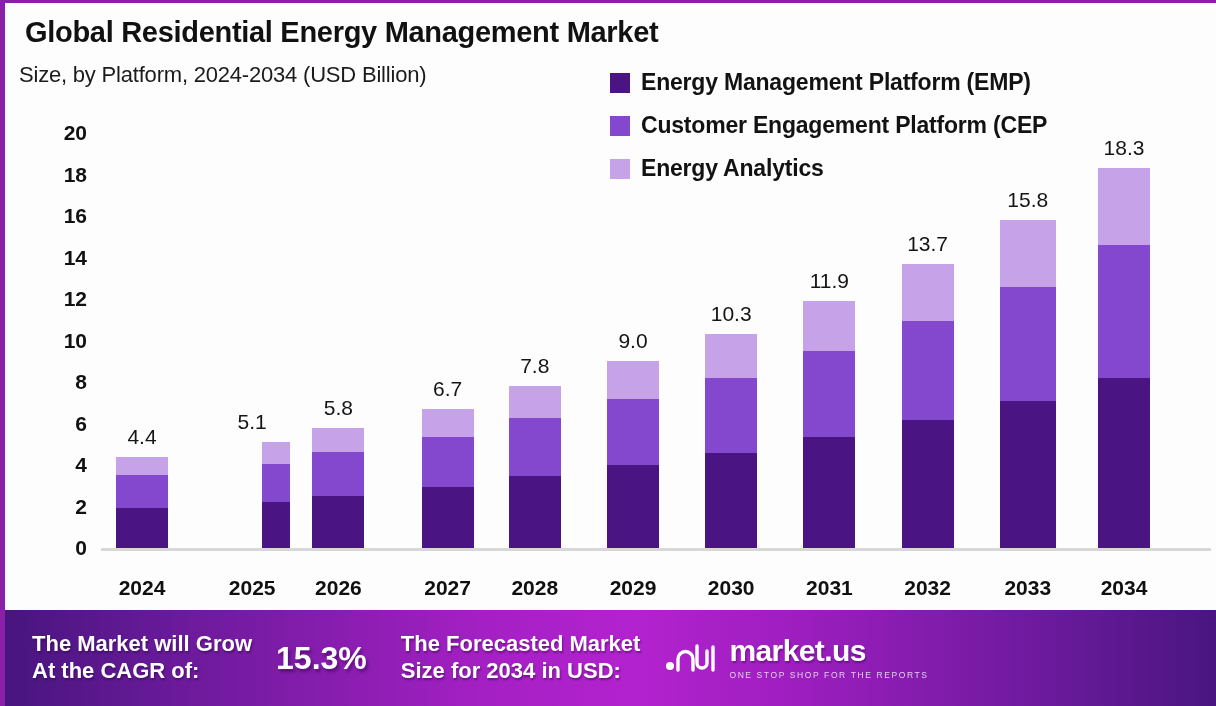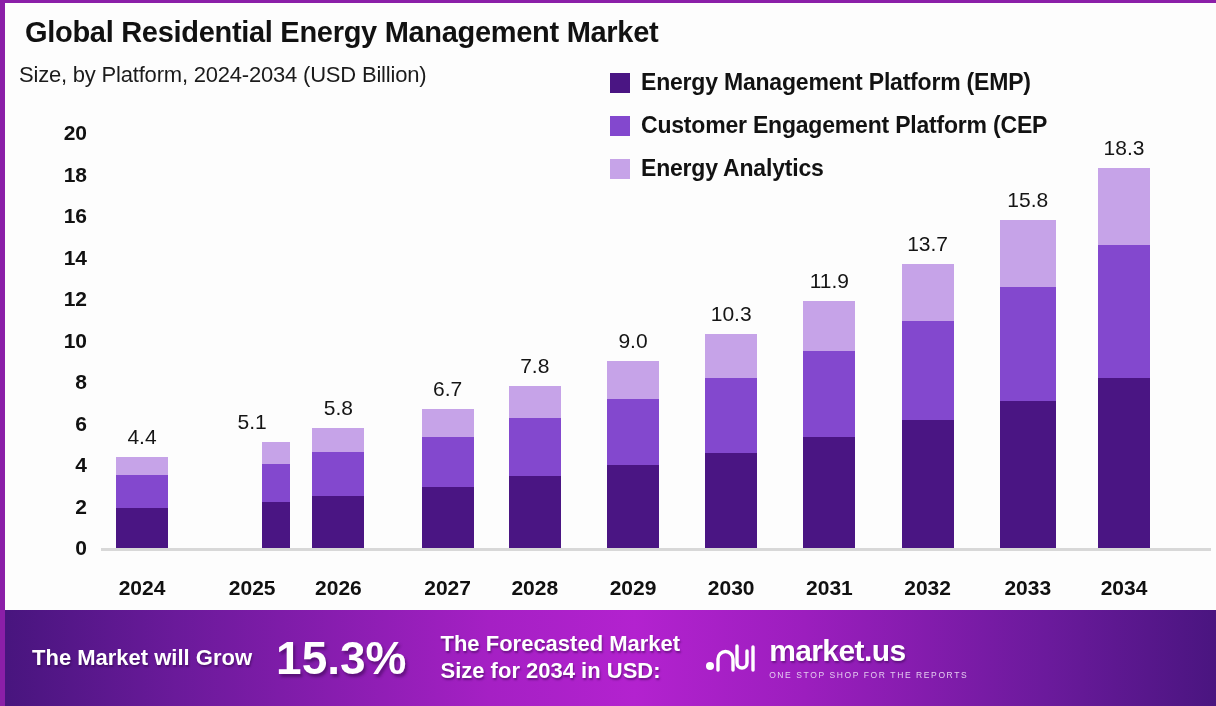--- a/index.html
+++ b/index.html
@@ -66,21 +66,21 @@
     position:absolute;left:0;bottom:0;width:1211px;height:96px;
     background:linear-gradient(90deg,#48157E 0%,#6A1A9A 14%,#A520C4 40%,#B322CF 52%,#9C1EBE 66%,#6B1A9C 86%,#4A1580 100%);
     display:flex;align-items:center;
   }
   .ban-text{
     color:#ffffff;font-size:22px;font-weight:bold;line-height:1.22;
     text-shadow:1px 2px 2px rgba(40,0,60,0.45);
     white-space:nowrap;
   }
   .ban-big{
-    color:#ffffff;font-size:46px;font-weight:bold;line-height:1;
+    color:#ffffff;font-size:32px;font-weight:bold;line-height:1;
     text-shadow:2px 3px 3px rgba(40,0,60,0.45);
     white-space:nowrap;
   }
   #cagr-label{margin-left:27px;}
   #cagr-value{margin-left:24px;}
   #fc-label{margin-left:34px;}
   #fc-value{margin-left:26px;}
   #logo{margin-left:24px;display:flex;align-items:center;}
   #logo-mark{width:56px;height:34px;flex:0 0 56px;}
   #logo-text{margin-left:9px;}
@@ -210,20 +210,21 @@
           <span class="seg emp" style="height: 170.15px; background: rgb(74, 21, 131);"></span>
           <span class="bar-value" style="bottom: 387.725px;">18.3</span>
           <span class="xtick" style="bottom: -52px;">2034</span>
         </div>
       </div>
   </div>
 
   <div id="banner">
     <div class="ban-text" id="cagr-label">
       <div>The Market will Grow</div>
+      <div>At the CAGR of:</div>
     </div>
     <div class="ban-big" id="cagr-value">15.3%</div>
     <div class="ban-text" id="fc-label">
       <div>The Forecasted Market</div>
       <div>Size for 2034 in USD:</div>
     </div>
     <div id="logo">
       <span id="logo-mark">
         <svg viewBox="0 0 56 34" width="56" height="34" aria-hidden="true">
           <circle cx="6" cy="25" r="4" fill="#ffffff"></circle>

